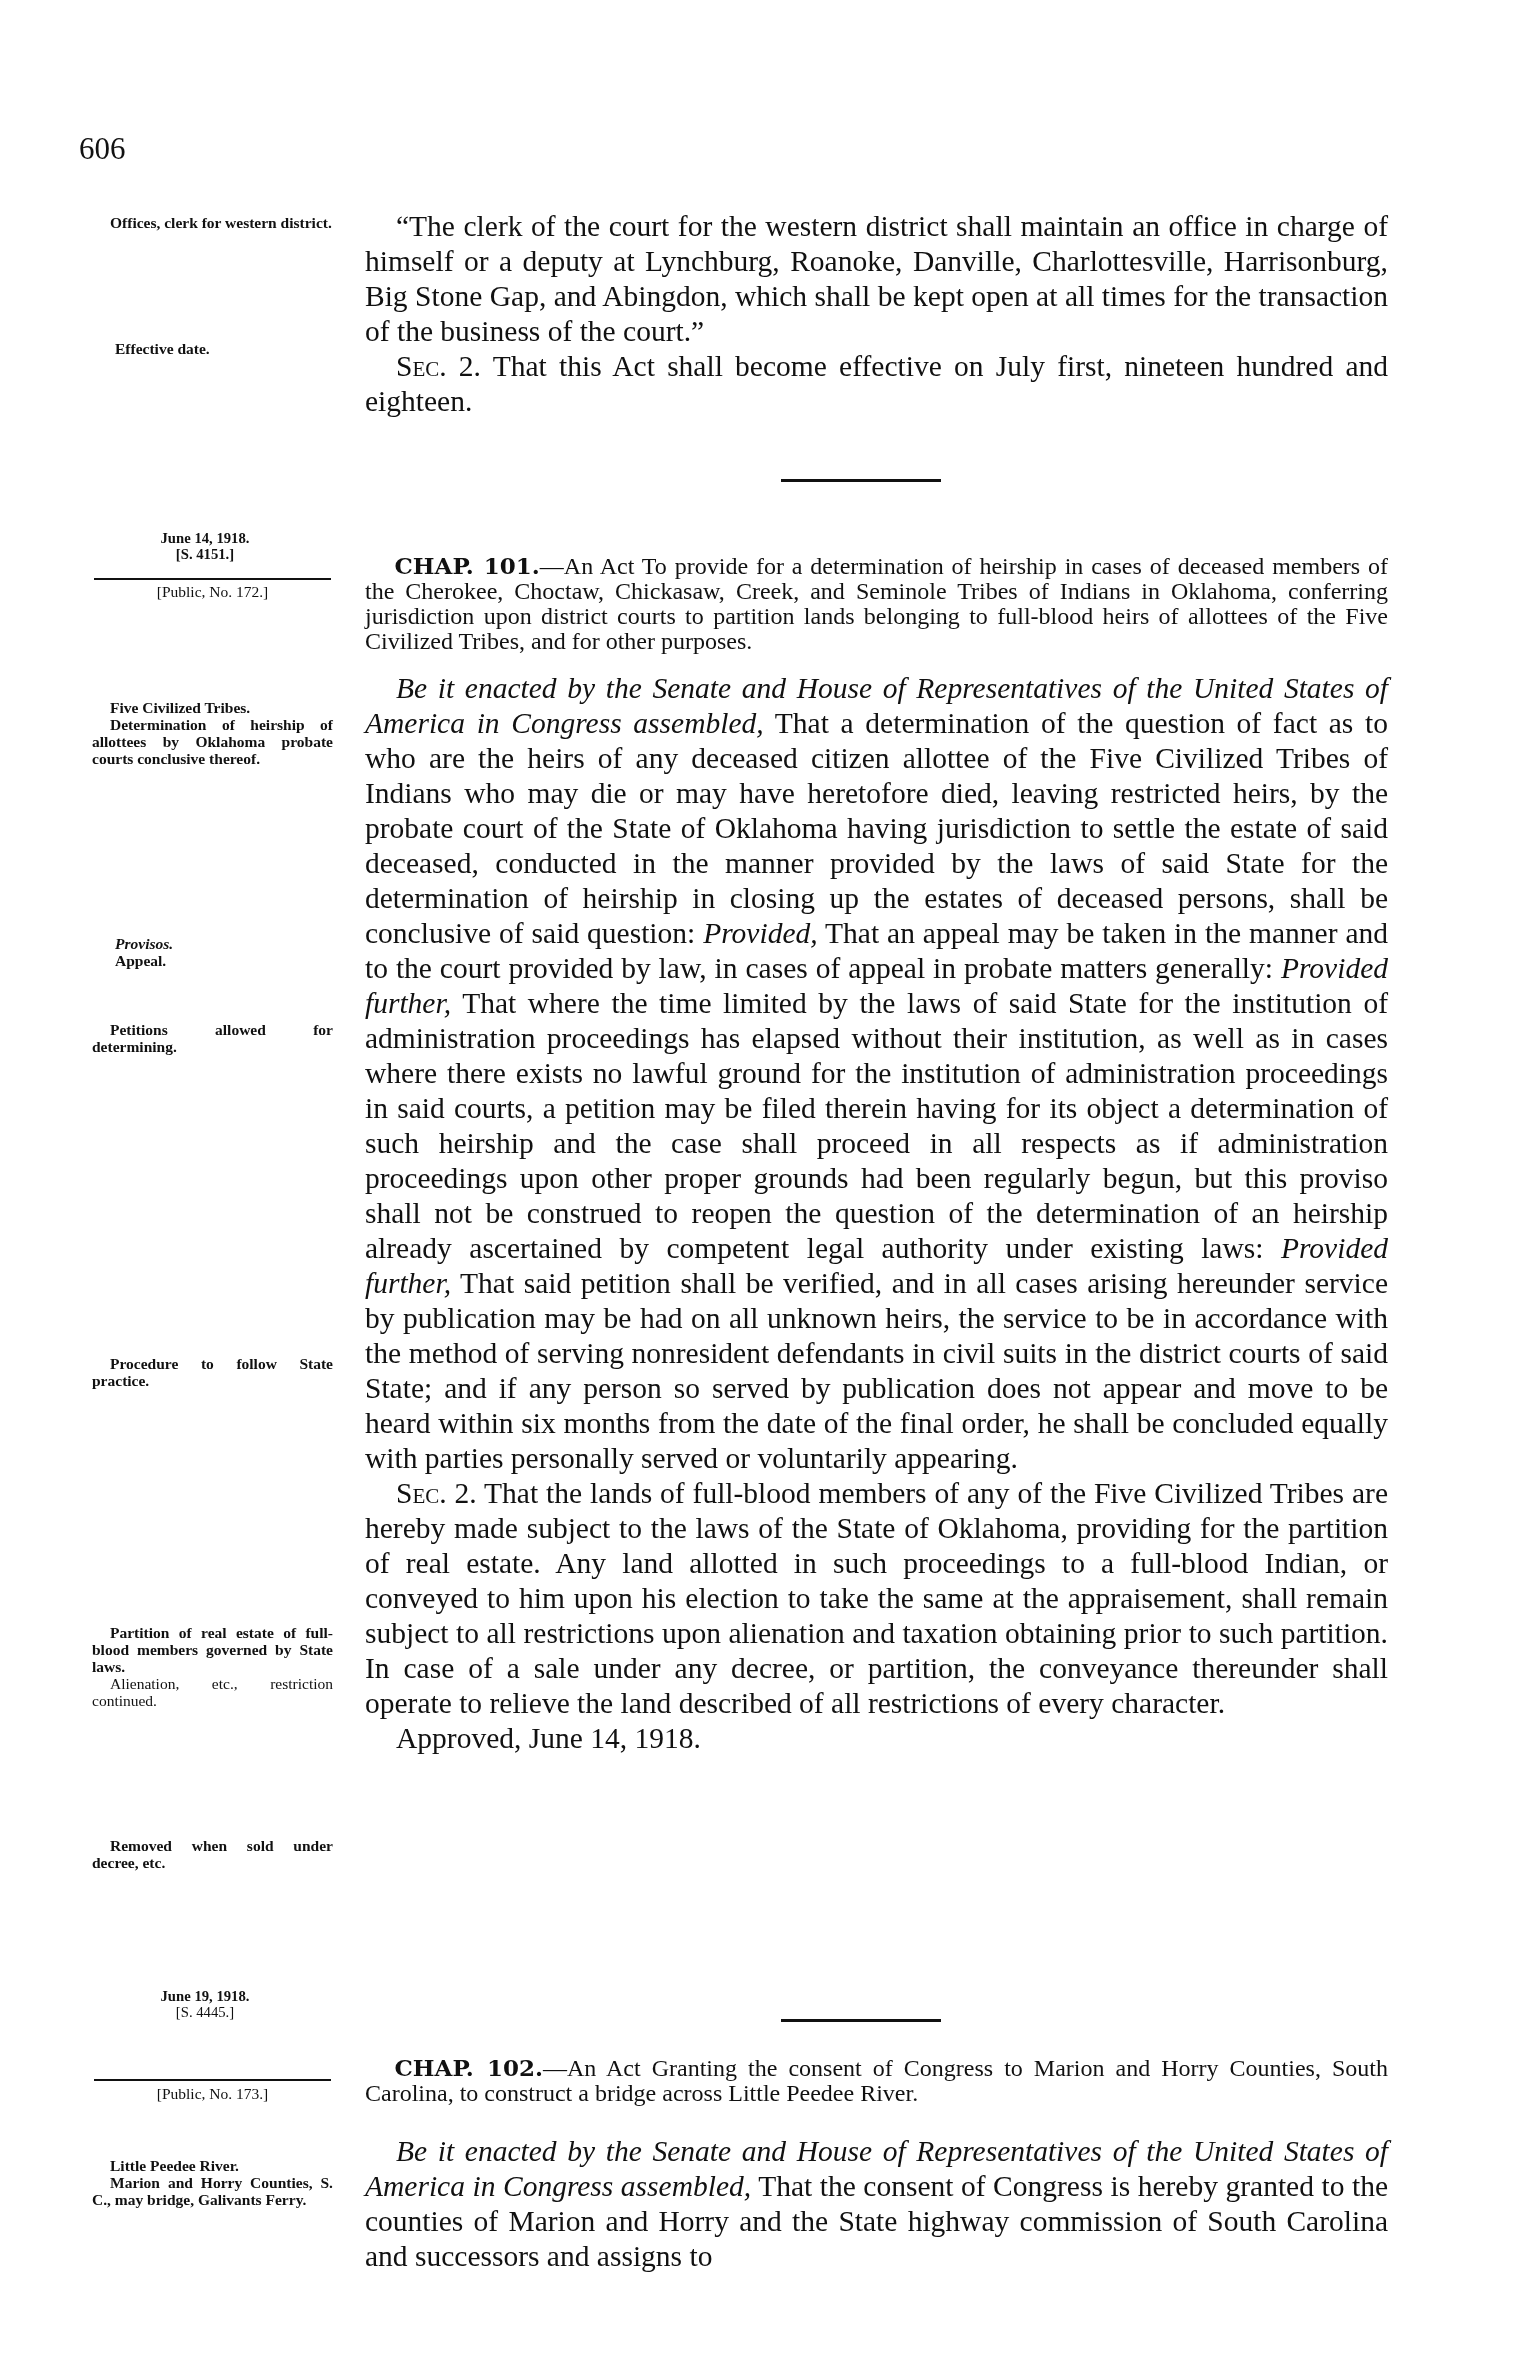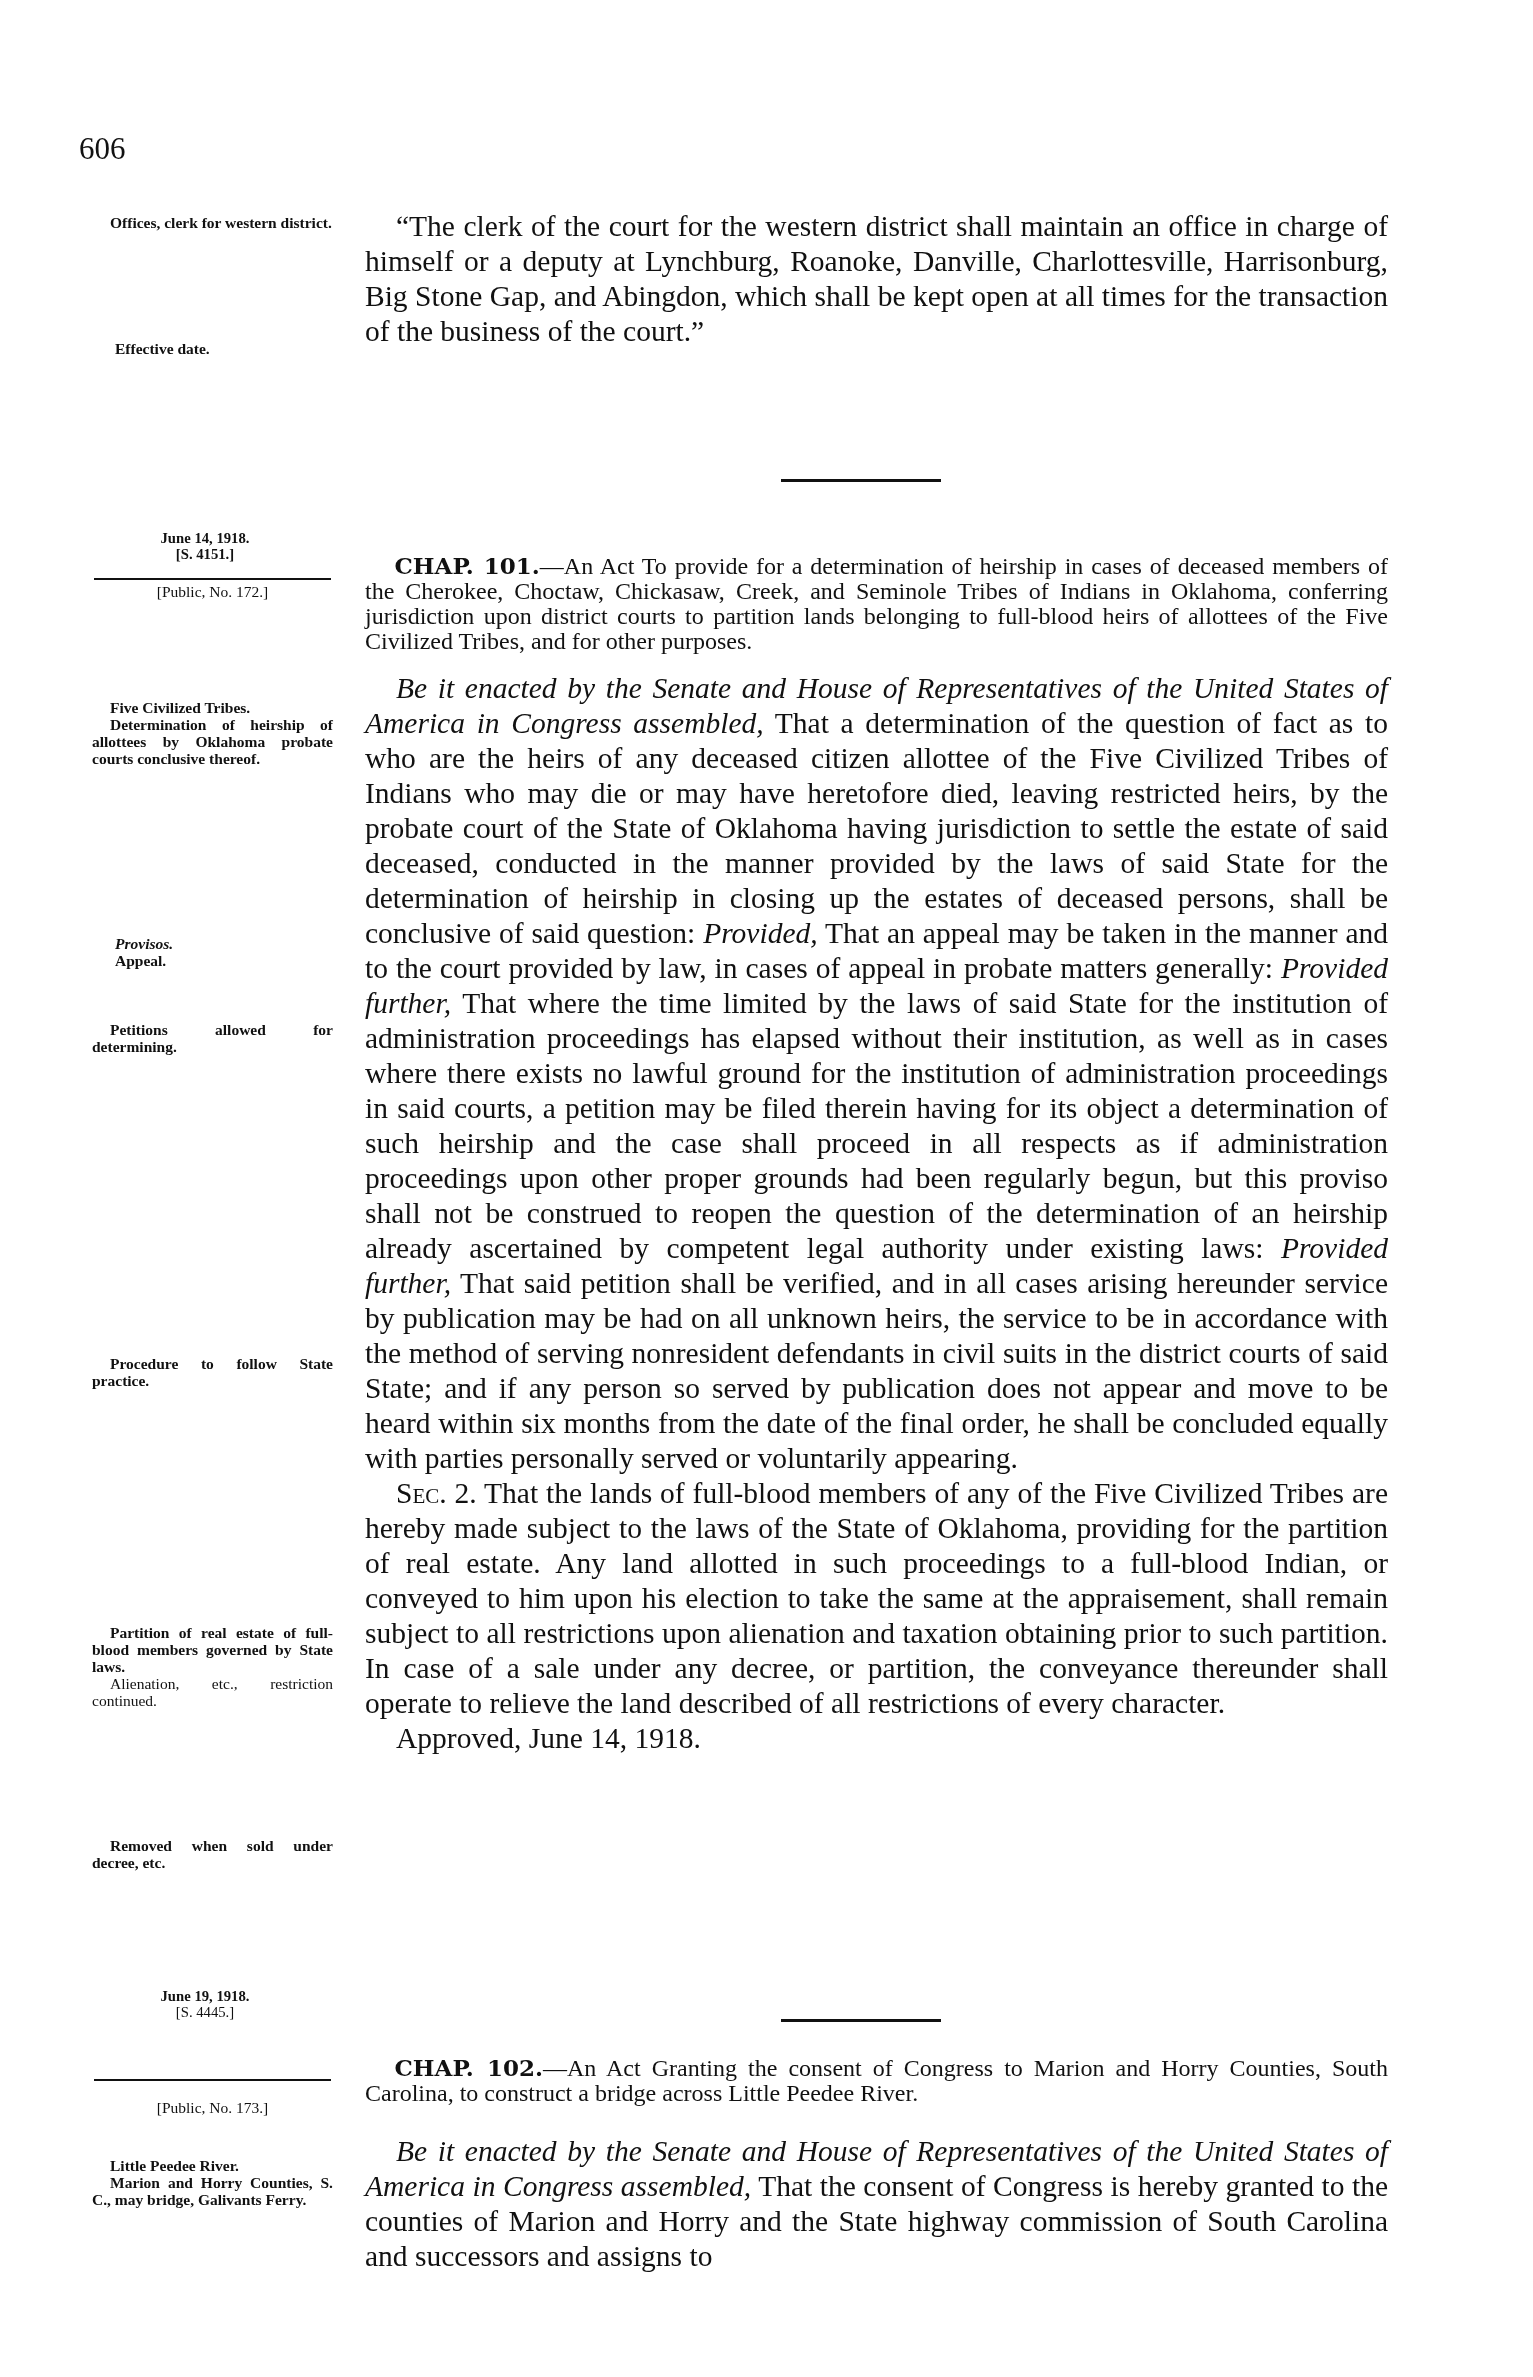--- a/index.html
+++ b/index.html
@@ -34,20 +34,21 @@
 
 <div class="abs margin" style="top:214px;">
   <div class="ind" style="text-indent:18px">Offices, clerk for western district.</div>
 </div>
 <div class="abs margin" style="top:340px; left:115px;">
   <div>Effective date.</div>
 </div>
 
 <div class="abs body" style="top:209px;">
   <p class="indent">“The clerk of the court for the western district shall maintain an office in charge of himself or a deputy at Lynchburg, Roanoke, Danville, Charlottesville, Harrisonburg, Big Stone Gap, and Abingdon, which shall be kept open at all times for the transaction of the business of the court.”</p>
+  <p class="indent"><span class="sc">Sec. 2.</span> <span>That this Act shall become effective on July first, nineteen hundred and eighteen.</span></p>
 </div>
 <div class="rule" style="top:479px; left:781px; width:160px;"></div>
 
 <div class="abs margin center" style="top:530px; left:123px; width:164px; font-size:14.7px; line-height:16.4px;">
   <div>June 14, 1918.</div>
   <div>[S. 4151.]</div>
 </div>
 <div class="rule" style="top:578px; left:94px; width:237px; height:1.6px;"></div>
 <div class="abs margin center" style="top:583px; left:94px; width:237px; font-weight:normal; font-size:15.5px;">[Public, No. 172.]</div>
 
@@ -82,21 +83,21 @@
   <p class="indent"><span class="sc">Sec. 2.</span> <span>That the lands of full-blood members of any of the Five Civilized Tribes are hereby made subject to the laws of the State of Oklahoma, providing for the partition of real estate. Any land allotted in such proceedings to a full-blood Indian, or conveyed to him upon his election to take the same at the appraisement, shall remain subject to all restrictions upon alienation and taxation obtaining prior to such partition. In case of a sale under any decree, or partition, the conveyance thereunder shall operate to relieve the land described of all restrictions of every character.</span></p>
   <p class="indent">Approved, June 14, 1918.</p>
 </div>
 <div class="rule" style="top:2019px; left:781px; width:160px;"></div>
 
 <div class="abs margin center" style="top:1988px; left:123px; width:164px; font-weight:normal; font-size:14.7px; line-height:16.4px;">
   <div style="font-weight:bold">June 19, 1918.</div>
   <div>[S. 4445.]</div>
 </div>
 <div class="rule" style="top:2079px; left:94px; width:237px; height:1.6px;"></div>
-<div class="abs margin center" style="top:2085px; left:94px; width:237px; font-weight:normal; font-size:15.5px;margin-top:14px;">[Public, No. 173.]</div>
+<div class="abs margin center" style="top:2085px; left:94px; width:237px; font-weight:normal; font-size:15.5px;">[Public, No. 173.]</div>
 
 <div class="abs chap" style="top:2055px;">
   <span style="padding-left:29.5px"></span><b>CHAP. 102.</b><span>—An Act Granting the consent of Congress to Marion and Horry Counties, South Carolina, to construct a bridge across Little Peedee River.</span>
 </div>
 
 <div class="abs margin" style="top:2157px;">
   <div style="text-indent:18px">Little Peedee River.</div>
   <div style="text-indent:18px">Marion and Horry Counties, S. C., may bridge, Galivants Ferry.</div>
 </div>
 

